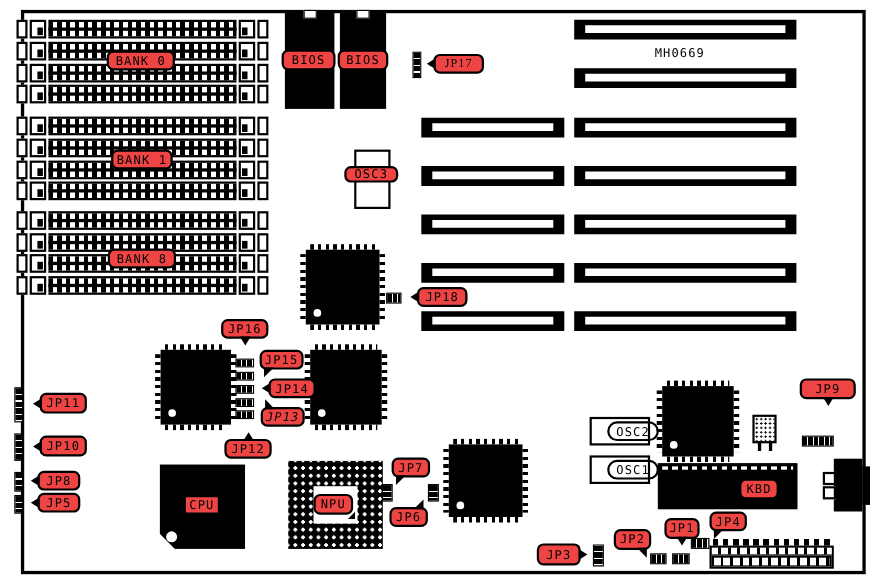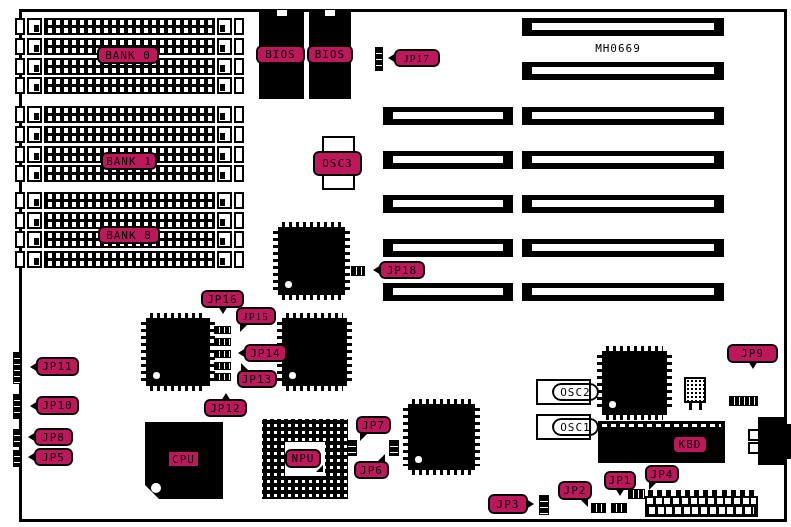--- a/index.html
+++ b/index.html
@@ -48,21 +48,21 @@
   
   .kbd{position:absolute;background:#000;}
   .kbd::before{content:"";position:absolute;top:3px;left:4px;right:4px;height:3px;
     background:repeating-linear-gradient(90deg,#fff 0 5px,transparent 5px 9px);}
   
   .jh{position:absolute;border:1px solid #000;box-sizing:border-box;
       background:repeating-linear-gradient(90deg,#000 0 4px,#fff 4px 5px);}
   .jv{position:absolute;border:1px solid #000;box-sizing:border-box;
       background:repeating-linear-gradient(180deg,#000 0 5px,#fff 5px 6px);}
   
-  .callout,.clabel{position:absolute;background:#be185d;border:2px solid #000;border-radius:6px;
+  .callout,.clabel{position:absolute;background:#ef4444;border:2px solid #000;border-radius:6px;
     font-size:11px;letter-spacing:1px;line-height:1;display:flex;align-items:center;justify-content:center;
     box-sizing:border-box;z-index:6;white-space:nowrap;}
   .sq{border-radius:2px;}
   .callout::after{content:"";position:absolute;width:0;height:0;border:0 solid transparent;}
   .t-left::after{right:100%;top:50%;transform:translateY(-50%);
     border-width:5px 8px 5px 0;border-right-color:#000;}
   .t-right::after{left:100%;top:50%;transform:translateY(-50%);
     border-width:5px 0 5px 8px;border-left-color:#000;}
   .t-bottom::after{top:100%;left:50%;transform:translateX(-50%);
     border-width:8px 5px 0 5px;border-top-color:#000;}
@@ -154,21 +154,21 @@
       <span class="sclip r"></span>
       <span class="scap"></span>
     </div>
   <div class="simm" style="left:15px;top:165px;">
       <span class="scap"></span>
       <span class="sclip"></span>
       <span class="sbody"></span>
       <span class="sclip r"></span>
       <span class="scap"></span>
     </div>
-  <div class="clabel" style="left:101px;top:136px;width:56px;height:18px;margin-top:16px;">BANK 1</div>
+  <div class="clabel" style="left:101px;top:136px;width:56px;height:18px;">BANK 1</div>
 
   <div class="simm" style="left:15px;top:192px;">
       <span class="scap"></span>
       <span class="sclip"></span>
       <span class="sbody"></span>
       <span class="sclip r"></span>
       <span class="scap"></span>
     </div>
   <div class="simm" style="left:15px;top:212px;">
       <span class="scap"></span>
@@ -211,37 +211,37 @@
   <div class="isa" style="left:522px;top:239px;width:202px;height:18px;"></div>
   <div class="isa" style="left:522px;top:283px;width:202px;height:18px;"></div>
 
   <div class="isa" style="left:383px;top:107px;width:130px;height:18px;"></div>
   <div class="isa" style="left:383px;top:151px;width:130px;height:18px;"></div>
   <div class="isa" style="left:383px;top:195px;width:130px;height:18px;"></div>
   <div class="isa" style="left:383px;top:239px;width:130px;height:18px;"></div>
   <div class="isa" style="left:383px;top:283px;width:130px;height:18px;"></div>
 
   <div class="osc3box" style="left:322px;top:136px;width:33px;height:54px;"></div>
-  <div class="clabel" style="left:313px;top:151px;width:49px;height:25px;">OSC3</div>
+  <div class="clabel" style="left:313px;top:151px;width:49px;height:15px;">OSC3</div>
 
   <div class="qfp" style="left:278px;top:227px;width:67px;height:68px;"></div>
   <div class="jh" style="left:351px;top:266px;width:14px;height:10px;"></div>
   <div class="callout t-left" style="left:379px;top:261px;width:46px;height:18px;">JP18</div>
 
   <div class="qfp" style="left:146px;top:318px;width:64px;height:68px;"></div>
   <div class="qfp" style="left:282px;top:318px;width:65px;height:68px;"></div>
   <div class="jh" style="left:214px;top:326px;width:17px;height:8px;"></div>
   <div class="jh" style="left:214px;top:338px;width:17px;height:8px;"></div>
   <div class="jh" style="left:214px;top:350px;width:17px;height:8px;"></div>
   <div class="jh" style="left:214px;top:362px;width:17px;height:8px;"></div>
   <div class="jh" style="left:214px;top:373px;width:17px;height:8px;"></div>
   <div class="callout t-bottom" style="left:201px;top:290px;width:43px;height:18px;">JP16</div>
-  <div class="callout t-bl" style="left:236px;top:307px;width:40px;height:18px;font-family:Liberation Serif, serif;">JP15</div>
+  <div class="callout t-bl" style="left:236px;top:318px;width:40px;height:18px;">JP15</div>
   <div class="callout t-left" style="left:244px;top:344px;width:43px;height:18px;">JP14</div>
-  <div class="callout t-tl" style="left:237px;top:370px;width:40px;height:18px;">JP13</div>
+  <div class="callout t-tl" style="left:237px;top:370px;width:40px;height:18px;font-style:italic;">JP13</div>
   <div class="callout t-top" style="left:204px;top:399px;width:43px;height:18px;">JP12</div>
 
   <div class="jv" style="left:13px;top:352px;width:8px;height:32px;"></div>
   <div class="callout t-left" style="left:36px;top:357px;width:43px;height:19px;">JP11</div>
   <div class="jv" style="left:13px;top:394px;width:8px;height:25px;"></div>
   <div class="callout t-left" style="left:36px;top:396px;width:43px;height:19px;">JP10</div>
   <div class="jv" style="left:13px;top:429px;width:8px;height:18px;"></div>
   <div class="callout t-left" style="left:34px;top:428px;width:39px;height:18px;">JP8</div>
   <div class="jv" style="left:13px;top:450px;width:8px;height:17px;"></div>
   <div class="callout t-left" style="left:34px;top:448px;width:39px;height:18px;">JP5</div>

